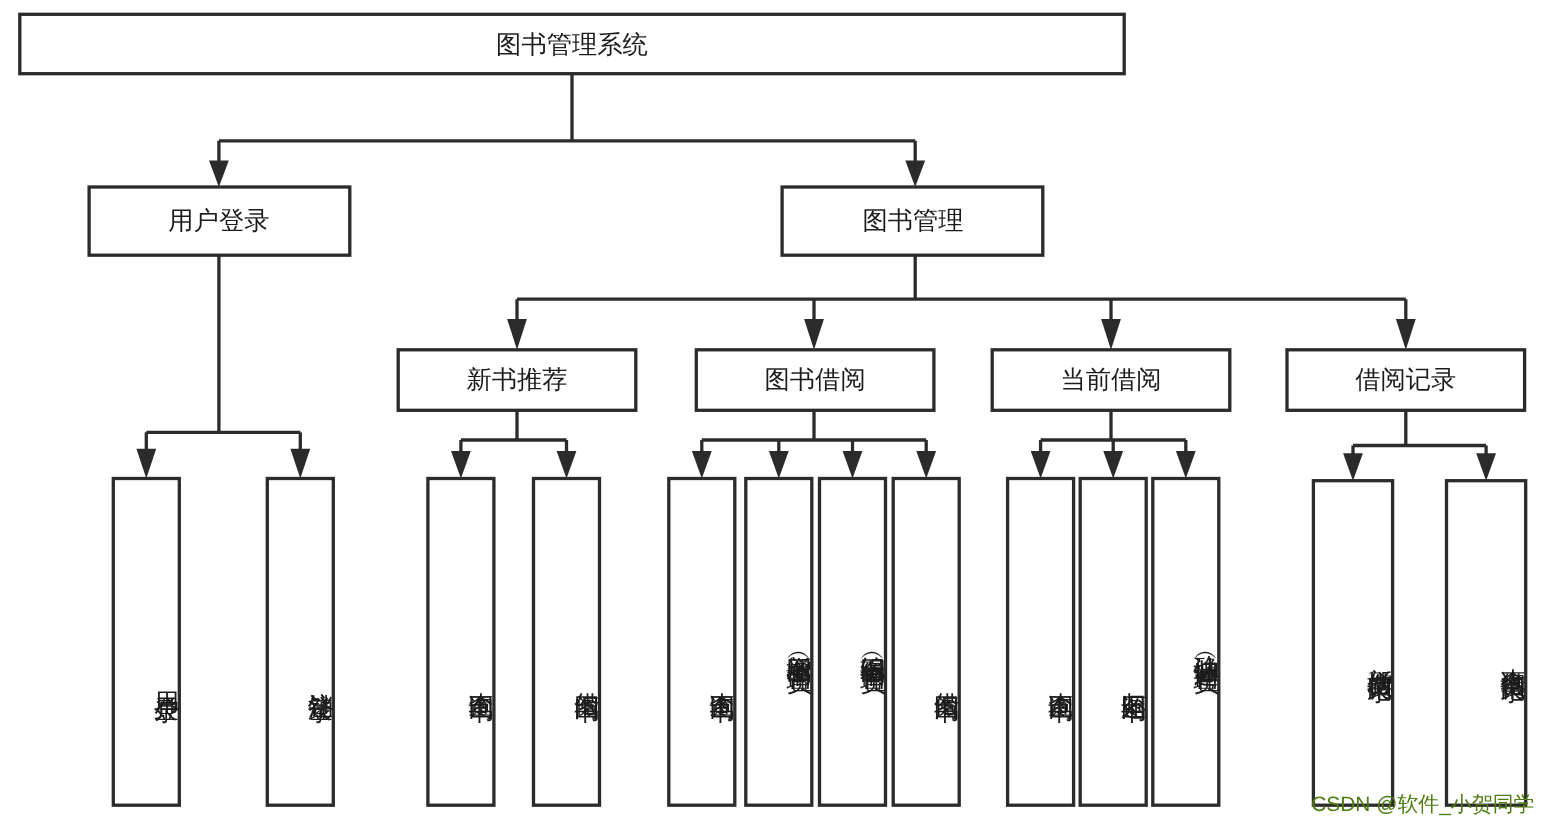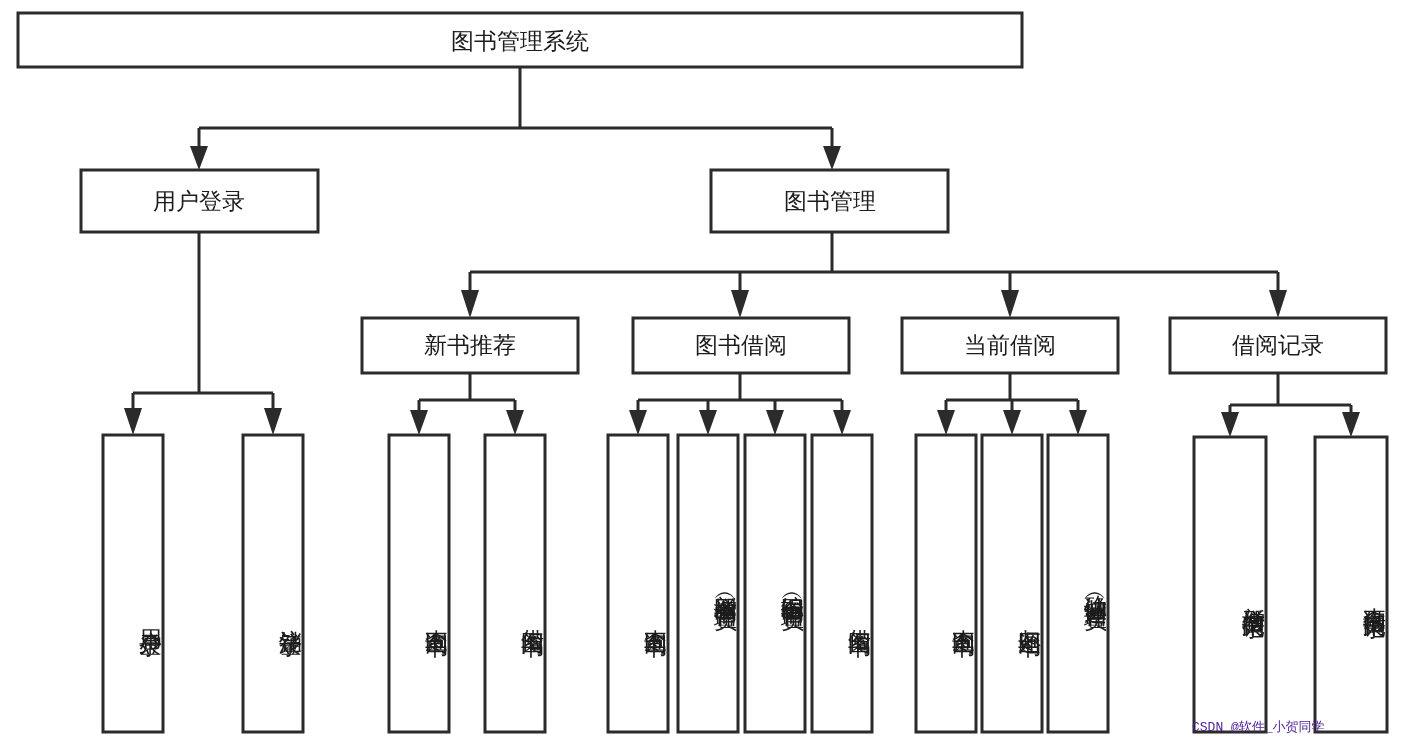--- a/index.html
+++ b/index.html
@@ -58,23 +58,23 @@
     color: #1c1c1c;
     letter-spacing: 2px;
     display: flex;
     align-items: flex-start;
     justify-content: center;
     white-space: nowrap;
     pointer-events: none;
   }
   .watermark {
     position: absolute;
-    font-family: Liberation Mono, monospace;
-    font-size: 13px;
-    color: #4c1d95;
+    font-family: Liberation Sans, sans-serif;
+    font-size: 19px;
+    color: #4d7c0f;
     white-space: nowrap;
   }
 </style>
 </head>
 <body>
 
 <div id="diagram-root">
 
   <svg class="flow" viewBox="0 0 1405 747">
 

